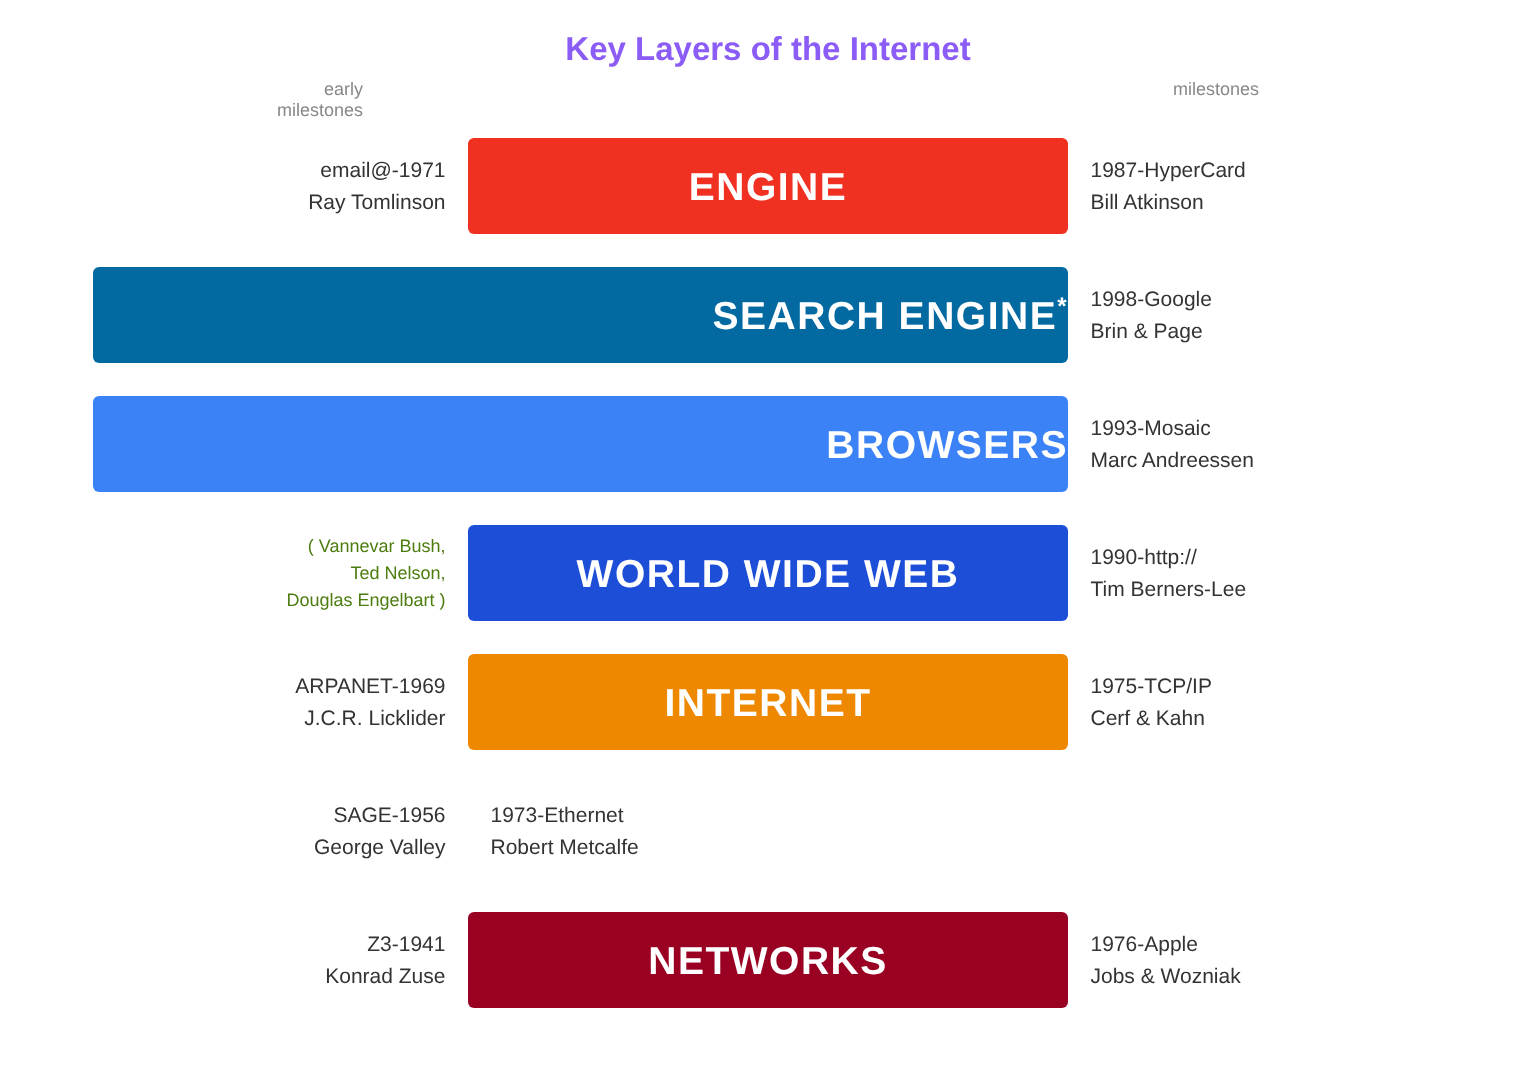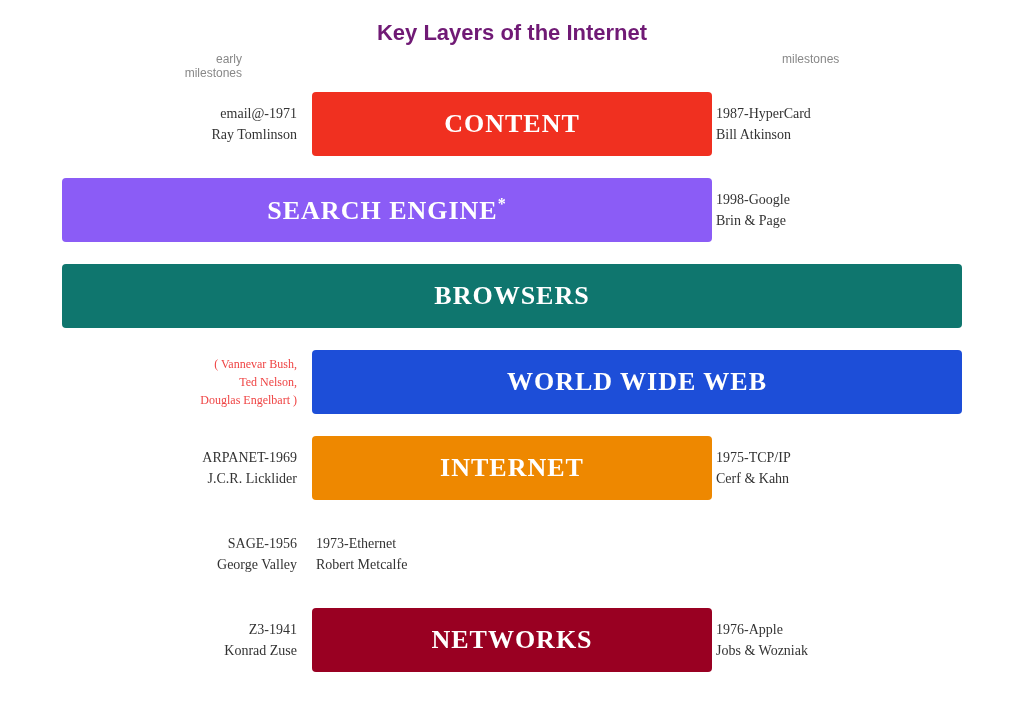--- a/index.html
+++ b/index.html
@@ -12,21 +12,21 @@
       display: flex;
       flex-direction: column;
       align-items: center;
       padding: 20px 0 10px 0;
       overflow: hidden;
     }
 
     .page-title {
       font-size: 22px;
       font-weight: bold;
-      color: #701a75;
+      color: #8b5cf6;
       margin-bottom: 6px;
       text-align: center;
     }
 
     .column-headers {
       display: flex;
       width: 900px;
       justify-content: center;
       margin-bottom: 4px;
     }
@@ -39,21 +39,20 @@
     }
 
     .col-header-left { text-align: right; padding-right: 20px; }
     .col-header-right { text-align: left; padding-left: 20px; }
 
     .layers-container {
       display: flex;
       flex-direction: column;
       width: 900px;
       gap: 6px;
-      font-family: Liberation Serif, serif;
     }
 
     .layer-row {
       display: flex;
       align-items: center;
       width: 100%;
       height: 80px;
     }
 
     .layer-left {
@@ -70,69 +69,71 @@
       height: 64px;
       display: flex;
       align-items: center;
       justify-content: center;
       border-radius: 4px;
     }
 
     .layer-right {
       width: 250px;
       text-align: left;
-      padding-left: 4px;
+      padding-left: 15px;
       font-size: 14px;
       color: #333;
       line-height: 1.5;
     }
 
     .bar-content   { background-color: #f03020; }
-    .bar-search    { background-color: #8b5cf6; }
-    .bar-browsers  { background-color: #0f766e; }
+    .bar-search    { background-color: #0369a1; justify-content: flex-end; }
+    .bar-browsers  { background-color: #3b82f6; justify-content: flex-end; }
     .bar-www       { background-color: #1d4ed8; }
     .bar-internet  { background-color: #ee8800; }
     .bar-networks  { background-color: #bb8855; }
     .bar-computers { background-color: #990022; }
   </style>
 </head>
 <body>
 
 <div class="page-title">Key Layers of the Internet</div>
 
 <div class="column-headers">
   <div class="col-header-left">early<br>milestones</div>
   <div style="flex:1;"></div>
   <div class="col-header-right">milestones</div>
 </div>
 
 <div class="layers-container" id="layers-container">
 <div class="layer-row">
       <div class="layer-left">email@-1971<br>Ray Tomlinson</div>
       <div class="layer-bar bar-content">
-        <span style="font-size: 26px; font-weight: bold; color: rgb(255, 255, 255); letter-spacing: 1px;">CONTENT</span>
+        <span style="font-size: 26px; font-weight: bold; color: rgb(255, 255, 255); letter-spacing: 1px;">ENGINE</span>
       </div>
       <div class="layer-right">1987-HyperCard<br>Bill Atkinson</div>
     </div>
     <div class="layer-row">
       <div class="layer-bar bar-search">
         <span style="font-size: 26px; font-weight: bold; color: rgb(255, 255, 255); letter-spacing: 1px;">SEARCH ENGINE<sup style="font-size: 16px;">*</sup></span>
       </div>
       <div class="layer-right">1998-Google<br>Brin &amp; Page</div>
     </div>
     <div class="layer-row">
       <div class="layer-bar bar-browsers">
         <span style="font-size: 26px; font-weight: bold; color: rgb(255, 255, 255); letter-spacing: 1px;">BROWSERS</span>
       </div>
+      <div class="layer-right">1993-Mosaic<br>Marc Andreessen</div>
     </div>
     <div class="layer-row">
-      <div style="width: 250px; text-align: right; padding-right: 15px; font-size: 12px; color: #ef4444; line-height: 1.5;">( Vannevar Bush,<br>&nbsp;&nbsp;Ted Nelson,<br>&nbsp;&nbsp;Douglas Engelbart )</div>
+      <div style="width: 250px; text-align: right; padding-right: 15px; font-size: 12px; color: #4d7c0f; line-height: 1.5;">( Vannevar Bush,<br>&nbsp;&nbsp;Ted Nelson,<br>&nbsp;&nbsp;Douglas Engelbart )</div>
       <div class="layer-bar bar-www">
         <span style="font-size: 26px; font-weight: bold; color: rgb(255, 255, 255); letter-spacing: 1px;">WORLD WIDE WEB</span>
       </div>
+      <div class="layer-right">1990-http://<br>Tim Berners-Lee</div>
     </div>
     <div class="layer-row">
       <div class="layer-left">ARPANET-1969<br>J.C.R. Licklider</div>
       <div class="layer-bar bar-internet">
         <span style="font-size: 26px; font-weight: bold; color: rgb(255, 255, 255); letter-spacing: 1px;">INTERNET</span>
       </div>
       <div class="layer-right">1975-TCP/IP<br>Cerf &amp; Kahn</div>
     </div>
     <div class="layer-row">
       <div class="layer-left">SAGE-1956<br>George Valley</div>

